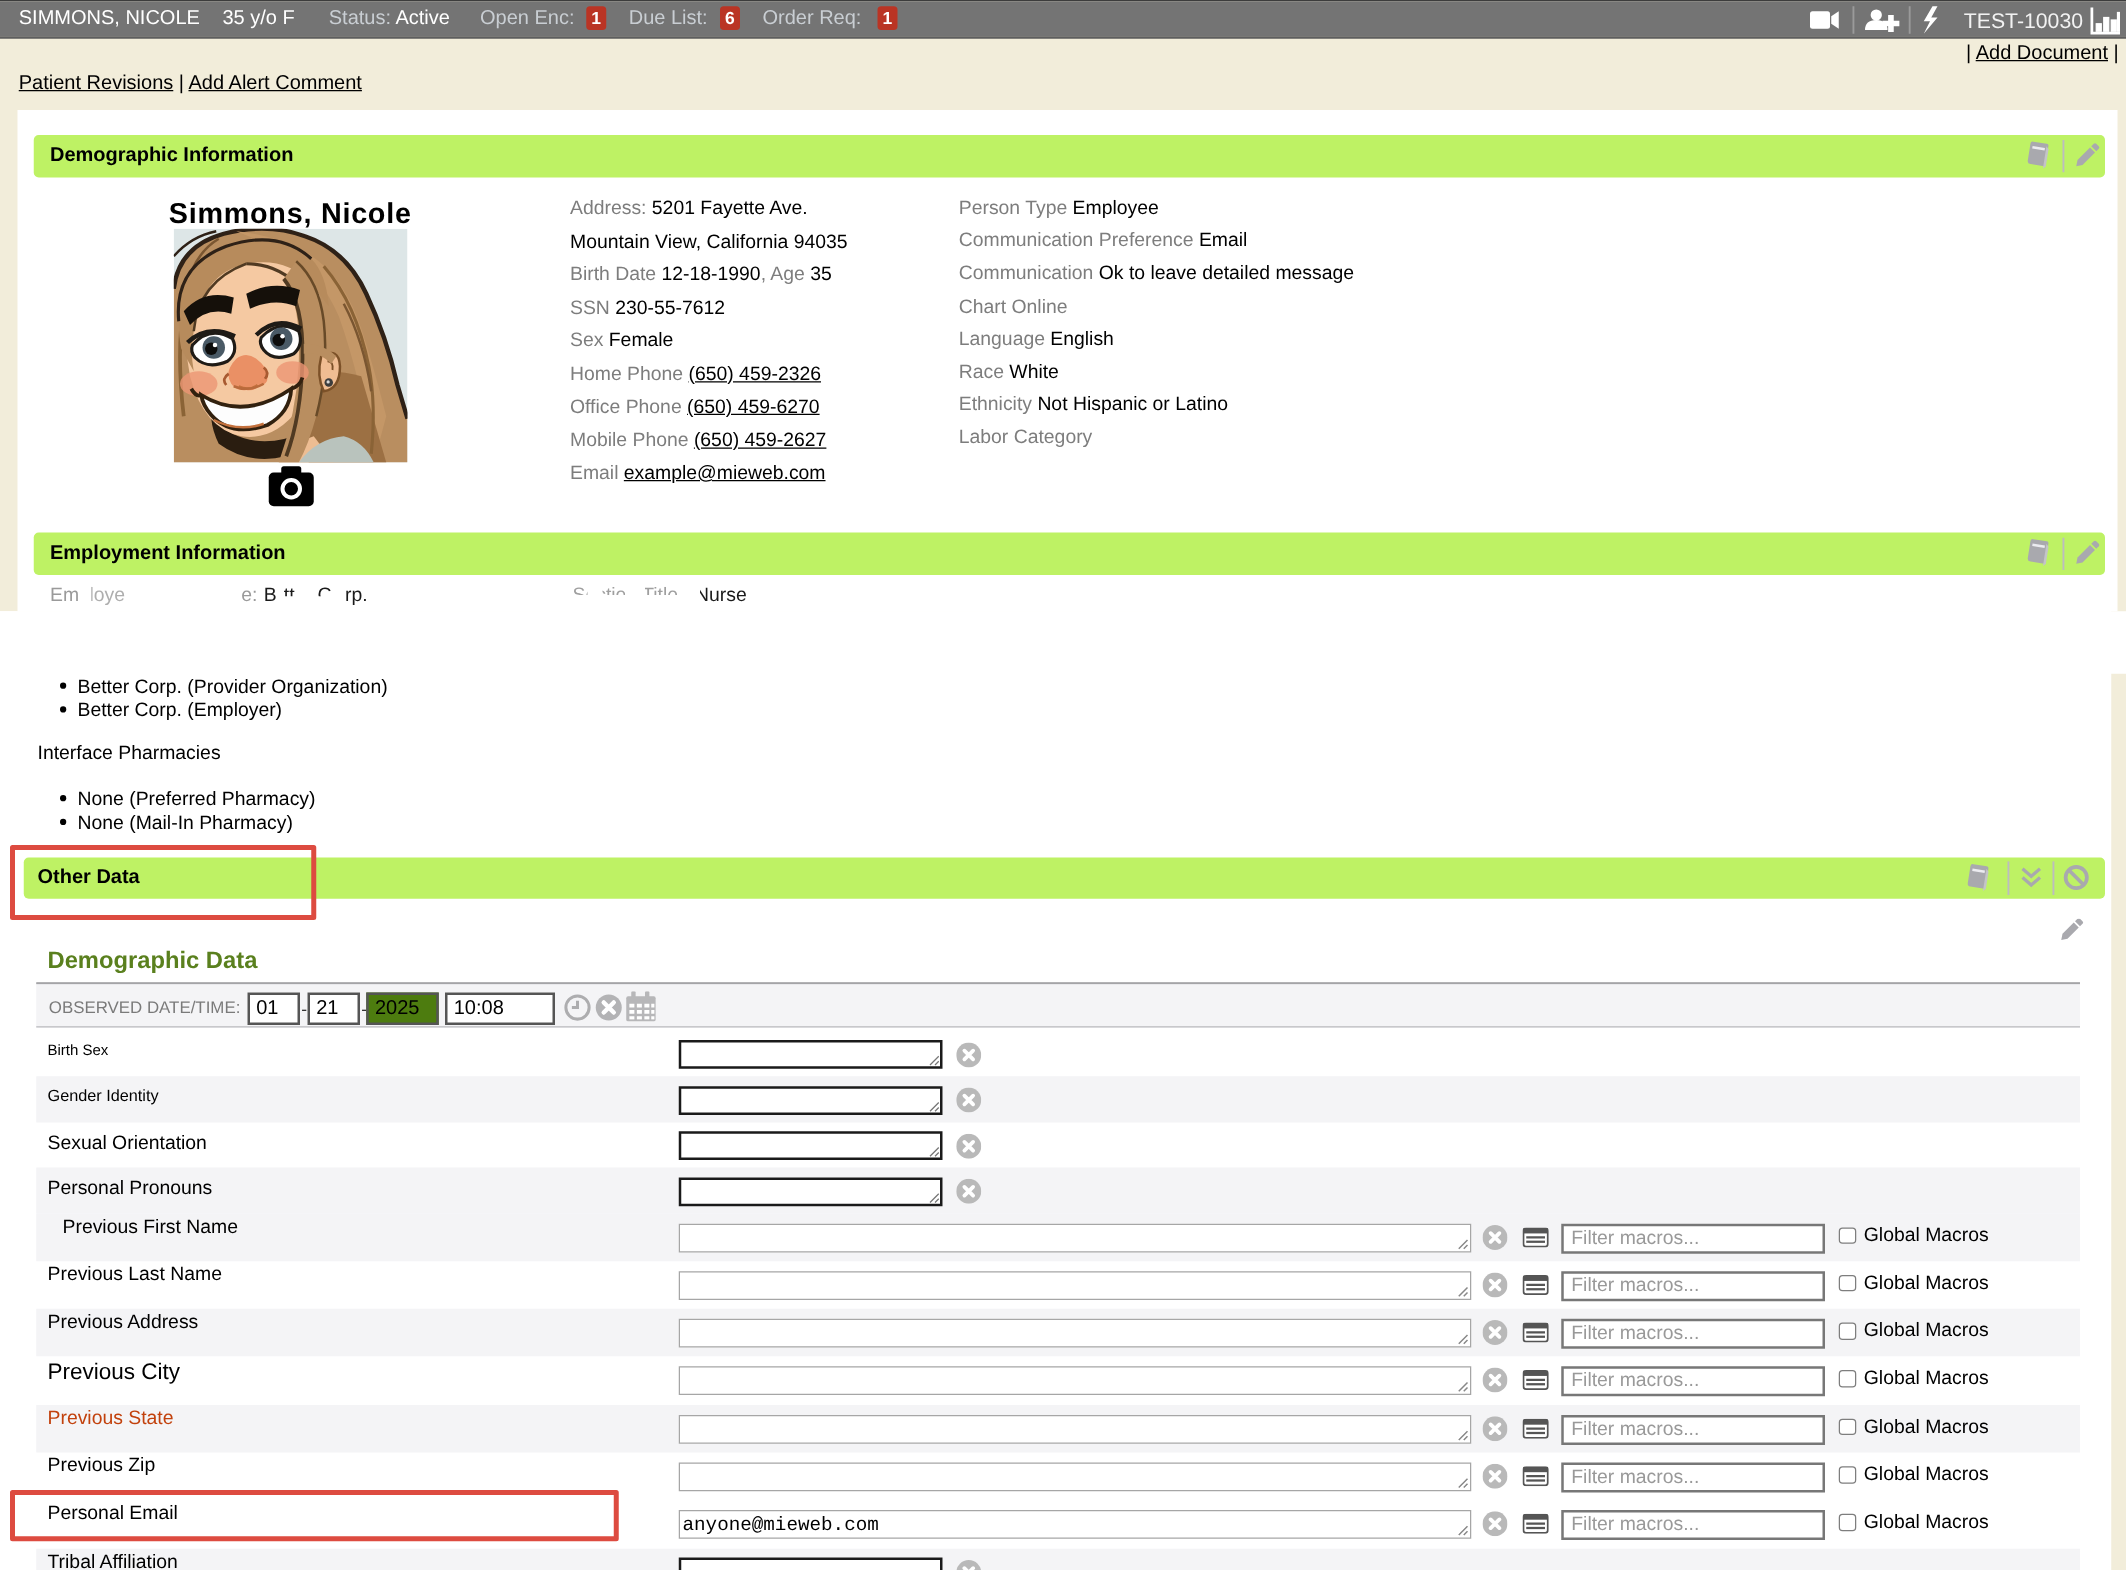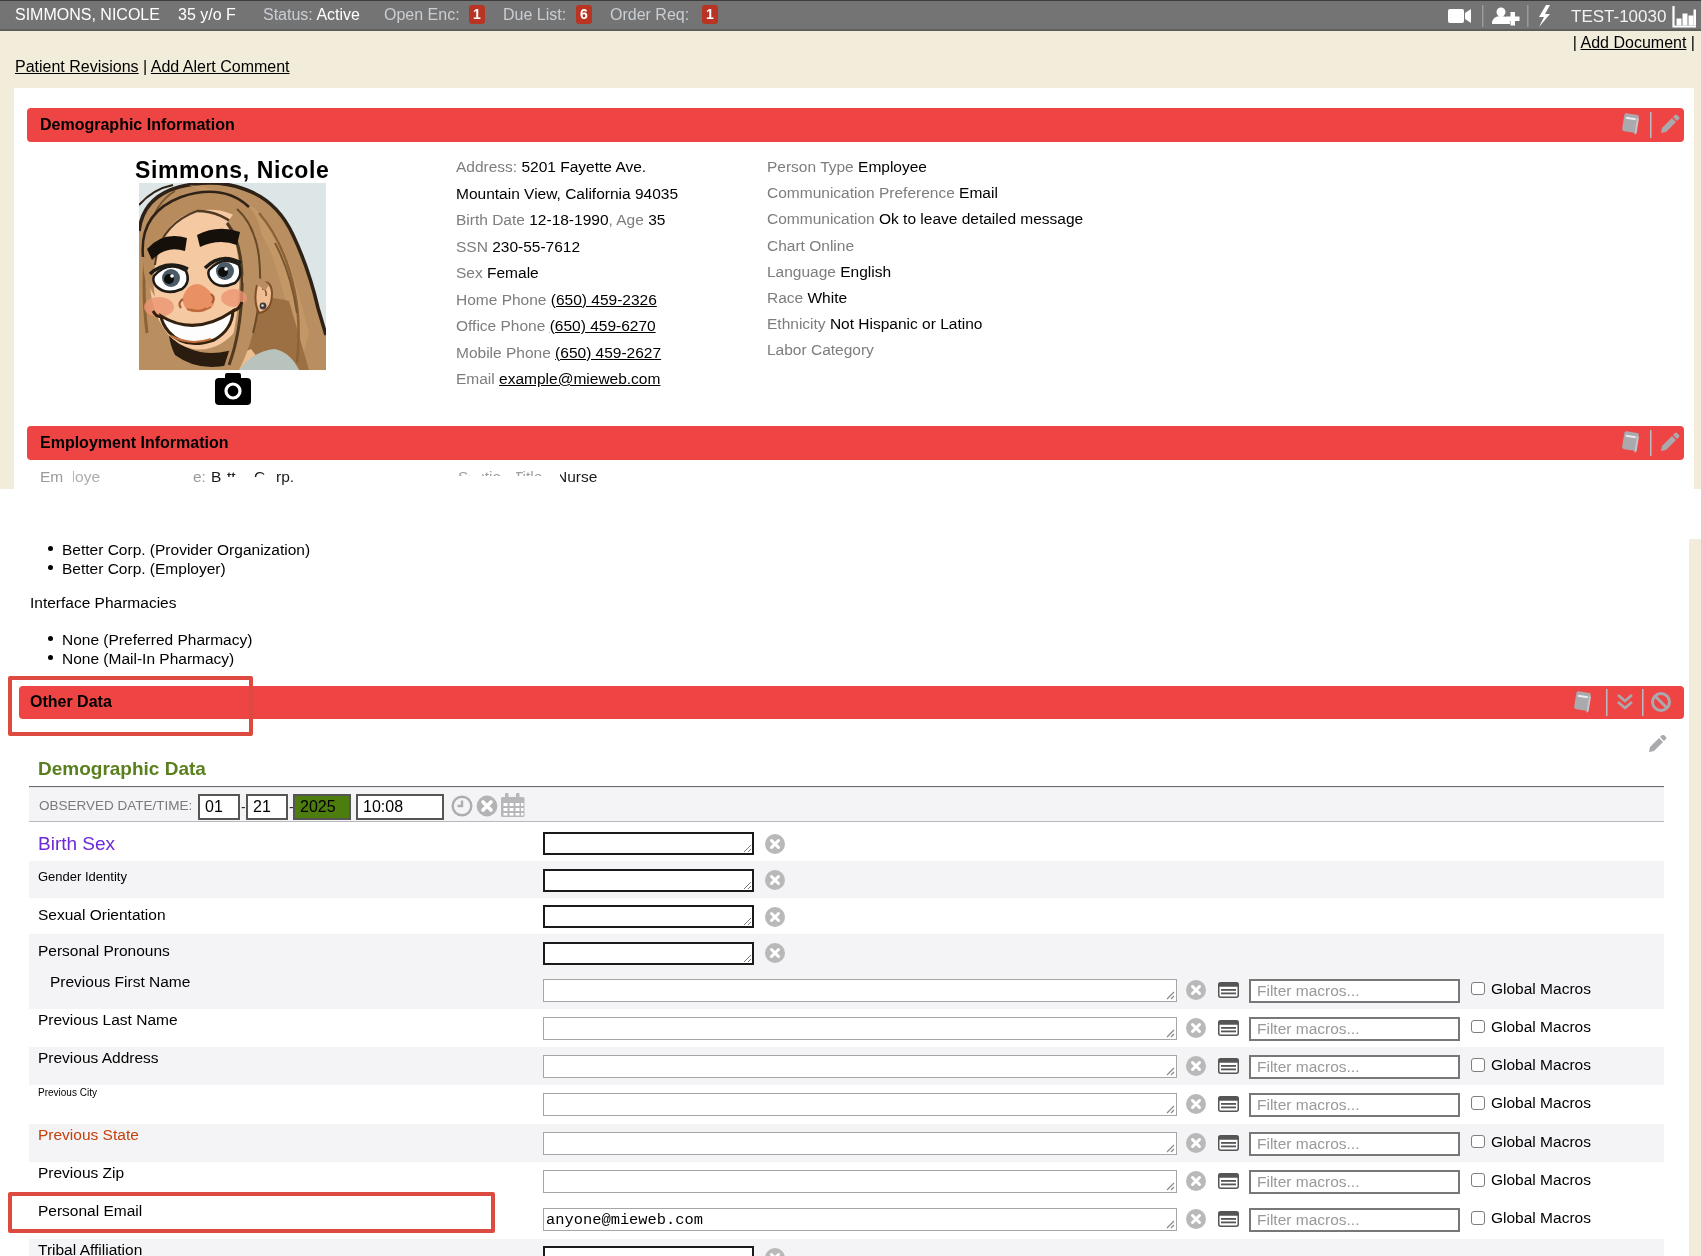--- a/index.html
+++ b/index.html
@@ -1,21 +1,21 @@
 <!DOCTYPE html>
 <html><head>
 <meta charset="utf-8">
 <style>
 * { margin:0; padding:0; box-sizing:border-box; }
 html,body { width:1701px; height:1256px; overflow:hidden; }
 body { background:#f2edda; font-family:"Liberation Sans", sans-serif; position:relative; }
 .abs { position:absolute; }
 .lbl { color:#7d7d7d; }
 a, .link { color:#000; text-decoration:underline; }
-.hdrbar { position:absolute; background:#ef4444; border-radius:4px; height:34px; }
+.hdrbar { position:absolute; background:#bef264; border-radius:4px; height:34px; }
 .hdrtxt { font-weight:bold; font-size:16px; color:#000; position:absolute; top:8px; left:13px; }
 </style>
 </head>
 <body>
 
 <div class="abs" style="left:0;top:0;width:1701px;height:1px;background:#3c3c3c;"></div>
 <div class="abs" style="left:0;top:1px;width:1701px;height:28px;background:#747474;"></div>
 <div class="abs" style="left:0;top:29px;width:1701px;height:2px;background:#5e5e5e;"></div>
 <div class="abs" style="left:15px;top:6px;font-size:16px;color:#fff;">SIMMONS, NICOLE</div>
 <div class="abs" style="left:178px;top:6px;font-size:16px;color:#fff;">35 y/o F</div>
@@ -283,21 +283,21 @@
       <rect x="65.5" y="15" width="4" height="3"></rect>
       <rect x="71" y="15" width="2.5" height="3"></rect>
     <rect x="53.5" y="20" width="4" height="2.5"></rect>
       <rect x="59.5" y="20" width="4" height="2.5"></rect>
       <rect x="65.5" y="20" width="4" height="2.5"></rect>
       <rect x="71" y="20" width="2.5" height="2.5"></rect>
   </g>
 </svg>
 
 <div id="rows">
-<div class="abs" style="left:38px;top:832.5px;font-size:19px;color:#6d28d9;">Birth Sex</div>
+<div class="abs" style="left:38px;top:832.5px;font-size:12px;color:#000000;">Birth Sex</div>
 <div class="abs" style="left:543px;top:832.0px;width:211px;height:23px;background:#fff;border:2px solid #1a1a1a;"></div>
 <svg class="abs" style="left:743px;top:844.0px;" width="9" height="9">
       <path d="M8 1 L1 8 M8 5 L5 8" stroke="#777" stroke-width="1"></path>
     </svg>
 <svg class="abs" style="left:765px;top:833.5px;" width="20" height="20" viewBox="0 0 20 20">
       <circle cx="10" cy="10" r="10" fill="#b9b9b9"></circle>
       <path d="M6.5 6.5 L13.5 13.5 M13.5 6.5 L6.5 13.5" stroke="#fff" stroke-width="3" stroke-linecap="round"></path>
     </svg>
 <div class="abs" style="left:29px;top:861px;width:1635px;height:36.5px;background:#f4f4f6;"></div>
 <div class="abs" style="left:38px;top:869.0px;font-size:13px;color:#000;">Gender Identity</div>
@@ -377,21 +377,21 @@
     </svg>
 <svg class="abs" style="left:1218px;top:1058.1px;" width="21" height="16" viewBox="0 0 21 16">
 <rect x="0.75" y="0.75" width="19.5" height="14.5" rx="2" fill="#fff" stroke="#555" stroke-width="1.5"></rect>
 <rect x="0.75" y="0.75" width="19.5" height="4" fill="#555"></rect>
 <rect x="3" y="7" width="15" height="1.8" fill="#555"></rect>
 <rect x="3" y="10.5" width="15" height="1.8" fill="#555"></rect>
 </svg>
 <div class="abs" style="left:1249px;top:1055.1px;width:211px;height:24px;background:#fff;border:2px solid #777;color:#999;font-size:15.5px;line-height:20px;padding-left:6px;">Filter macros...</div>
 <div class="abs" style="left:1471px;top:1058.1px;width:13.5px;height:13.5px;background:#fff;border:1.5px solid #7e7e7e;border-radius:3px;"></div>
 <div class="abs" style="left:1491px;top:1056.1px;font-size:15.5px;color:#000;">Global Macros</div>
-<div class="abs" style="left:38px;top:1087.4px;font-size:10px;color:#000;">Previous City</div>
+<div class="abs" style="left:38px;top:1087.4px;font-size:18px;color:#000;">Previous City</div>
 <div class="abs" style="left:543px;top:1093.4px;width:634px;height:23px;background:#fff;border:1px solid #a6a6a6;"></div>
 <svg class="abs" style="left:1165px;top:1104.4px;" width="10" height="10">
       <path d="M9 2 L2 9 M9 6 L6 9" stroke="#888" stroke-width="1.2"></path>
     </svg>
 <svg class="abs" style="left:1186px;top:1094.4px;" width="20" height="20" viewBox="0 0 20 20">
       <circle cx="10" cy="10" r="10" fill="#b9b9b9"></circle>
       <path d="M6.5 6.5 L13.5 13.5 M13.5 6.5 L6.5 13.5" stroke="#fff" stroke-width="3" stroke-linecap="round"></path>
     </svg>
 <svg class="abs" style="left:1218px;top:1096.4px;" width="21" height="16" viewBox="0 0 21 16">
 <rect x="0.75" y="0.75" width="19.5" height="14.5" rx="2" fill="#fff" stroke="#555" stroke-width="1.5"></rect>

